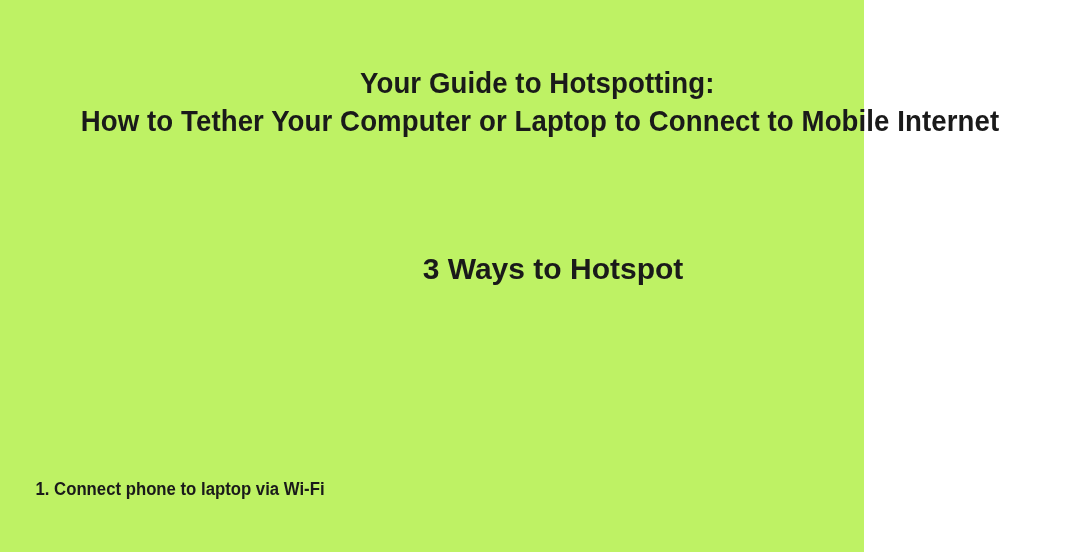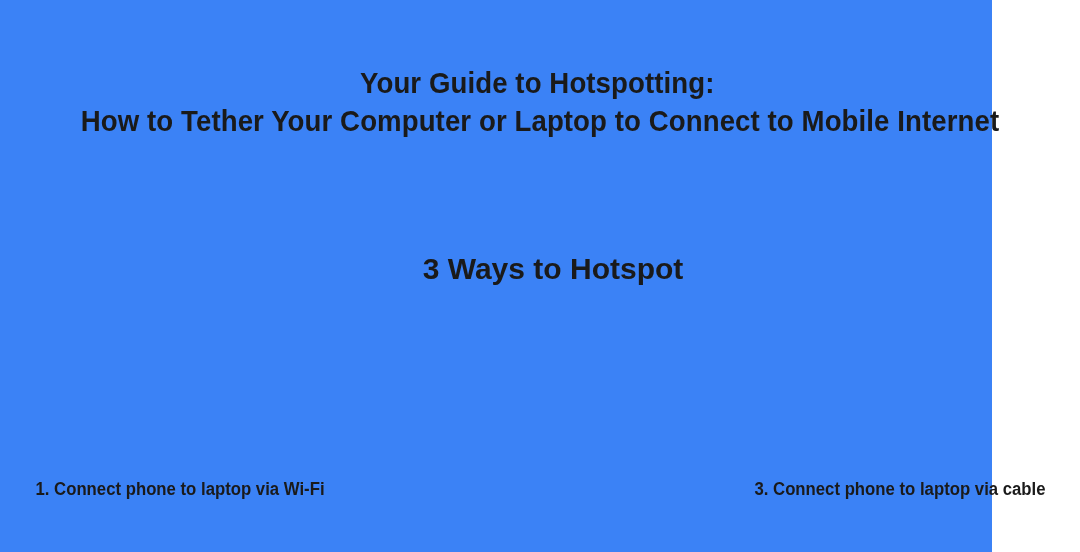--- a/index.html
+++ b/index.html
@@ -12,23 +12,23 @@
     width: 1080px;
     height: 552px;
     overflow: hidden;
     font-family: "Liberation Sans", "DejaVu Sans", sans-serif;
     color: #1a1a1a;
     -webkit-font-smoothing: antialiased;
   }
 
   .page {
     position: relative;
-    width: 992px;
+    width: 864px;
     height: 552px;
-    background: #3b82f6;
+    background: #bef264;
     box-sizing: border-box;
   }
 
   
   .article-title {
     position: absolute;
     top: 44px;
     left: 0;
     width: 1080px;
     text-align: center;
@@ -117,20 +117,16 @@
   <h2 class="section-heading">3 Ways to Hotspot</h2>
 
   <div class="methods-row">
 
     <div class="method-col">
       <div class="method-figure"></div>
       <div class="method-caption">1. Connect phone to laptop via Wi-Fi</div>
     </div>
 
 
-    <div class="method-col">
-      <div class="method-figure"></div>
-      <div class="method-caption">3. Connect phone to laptop via cable</div>
-    </div>
 
   </div>
 
 </div>
 
 </body></html>

